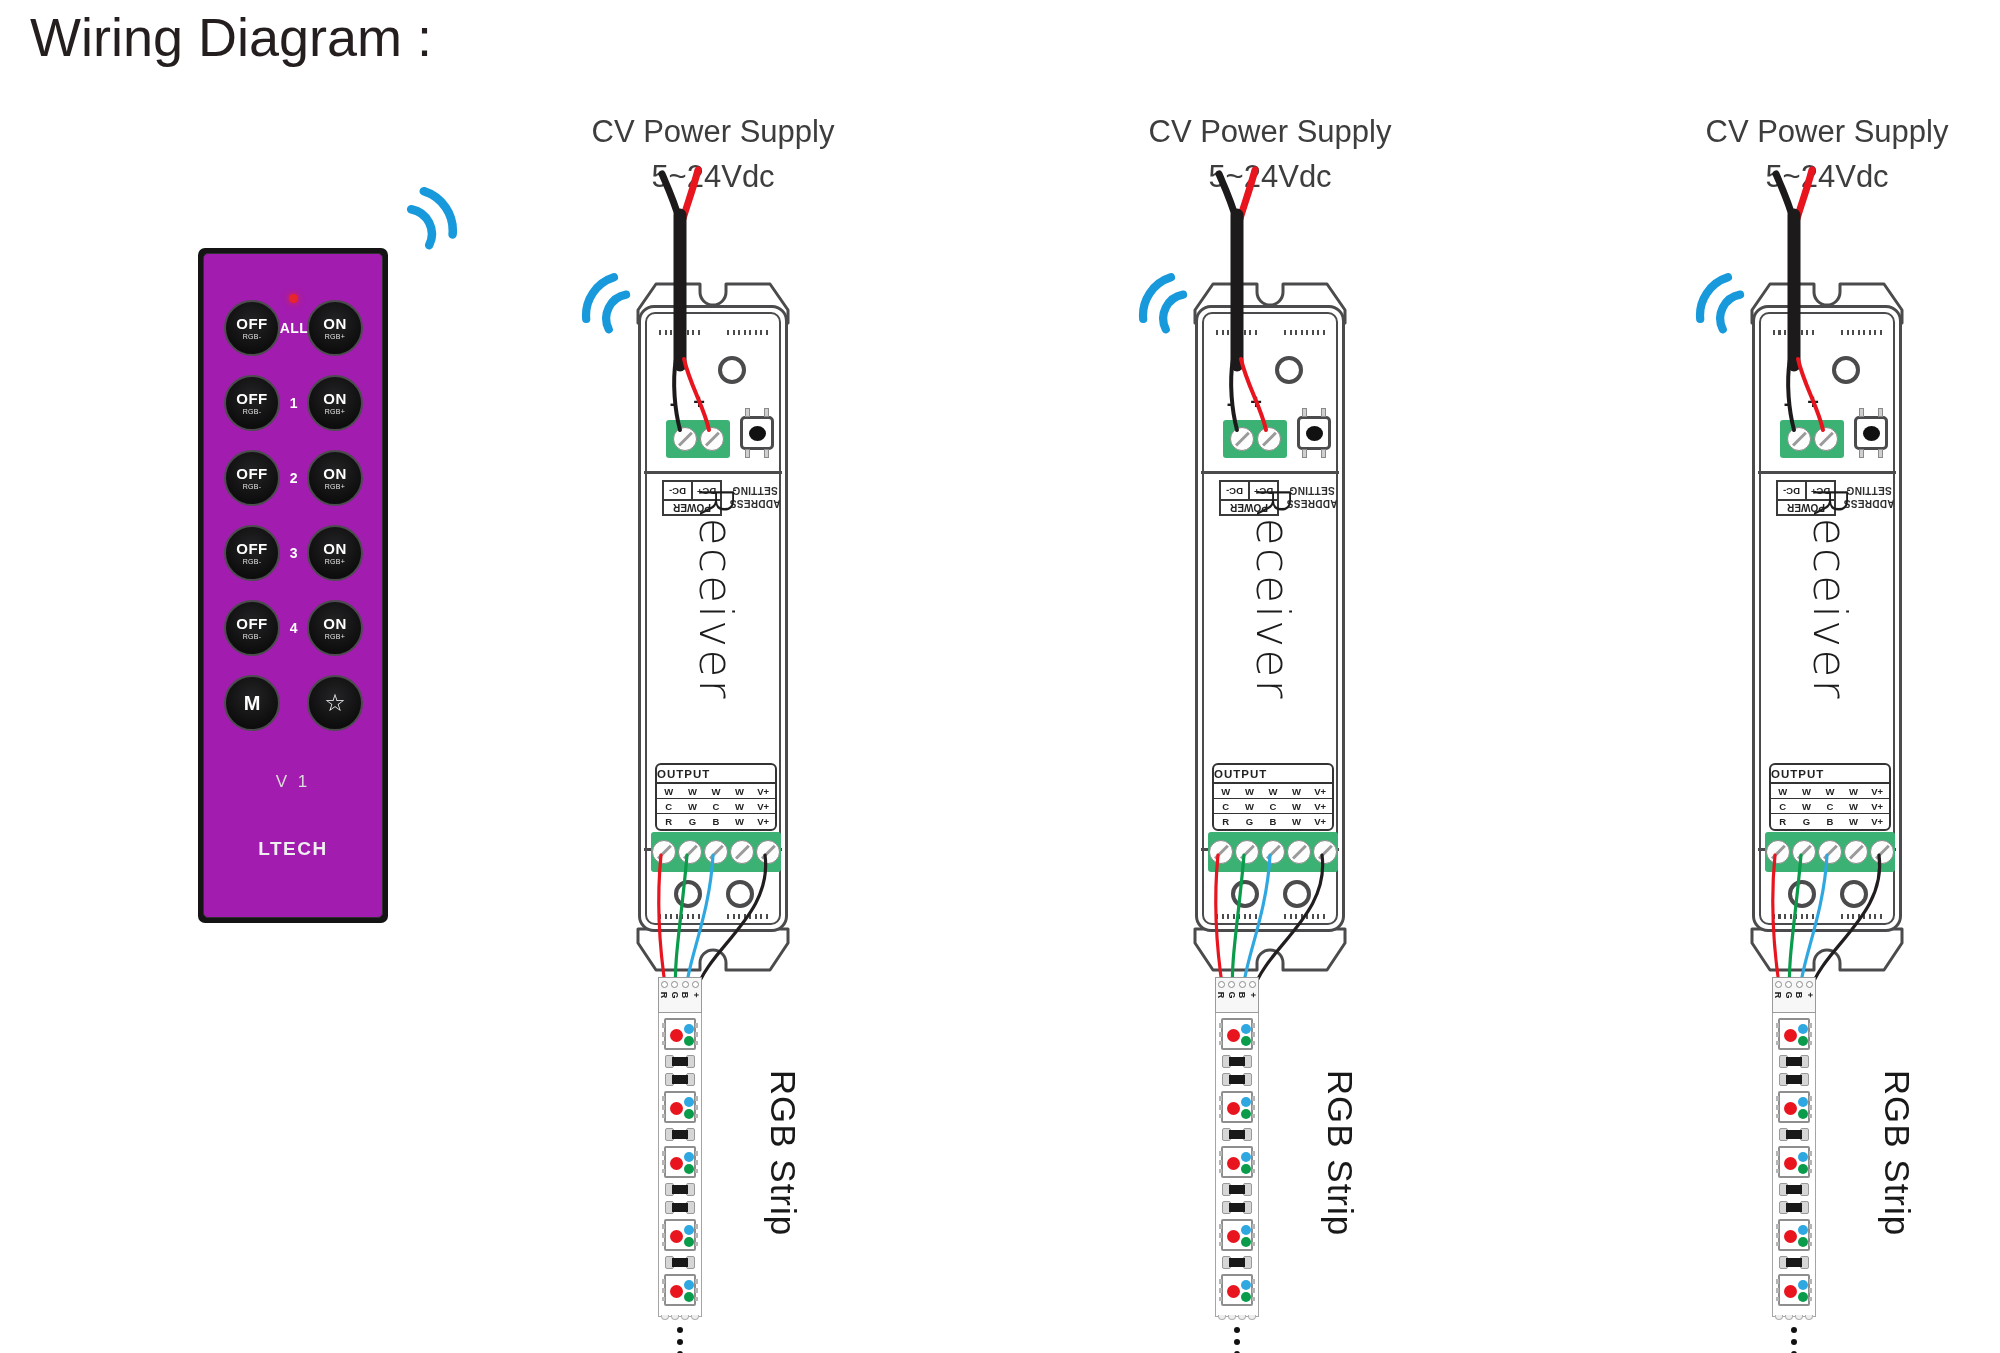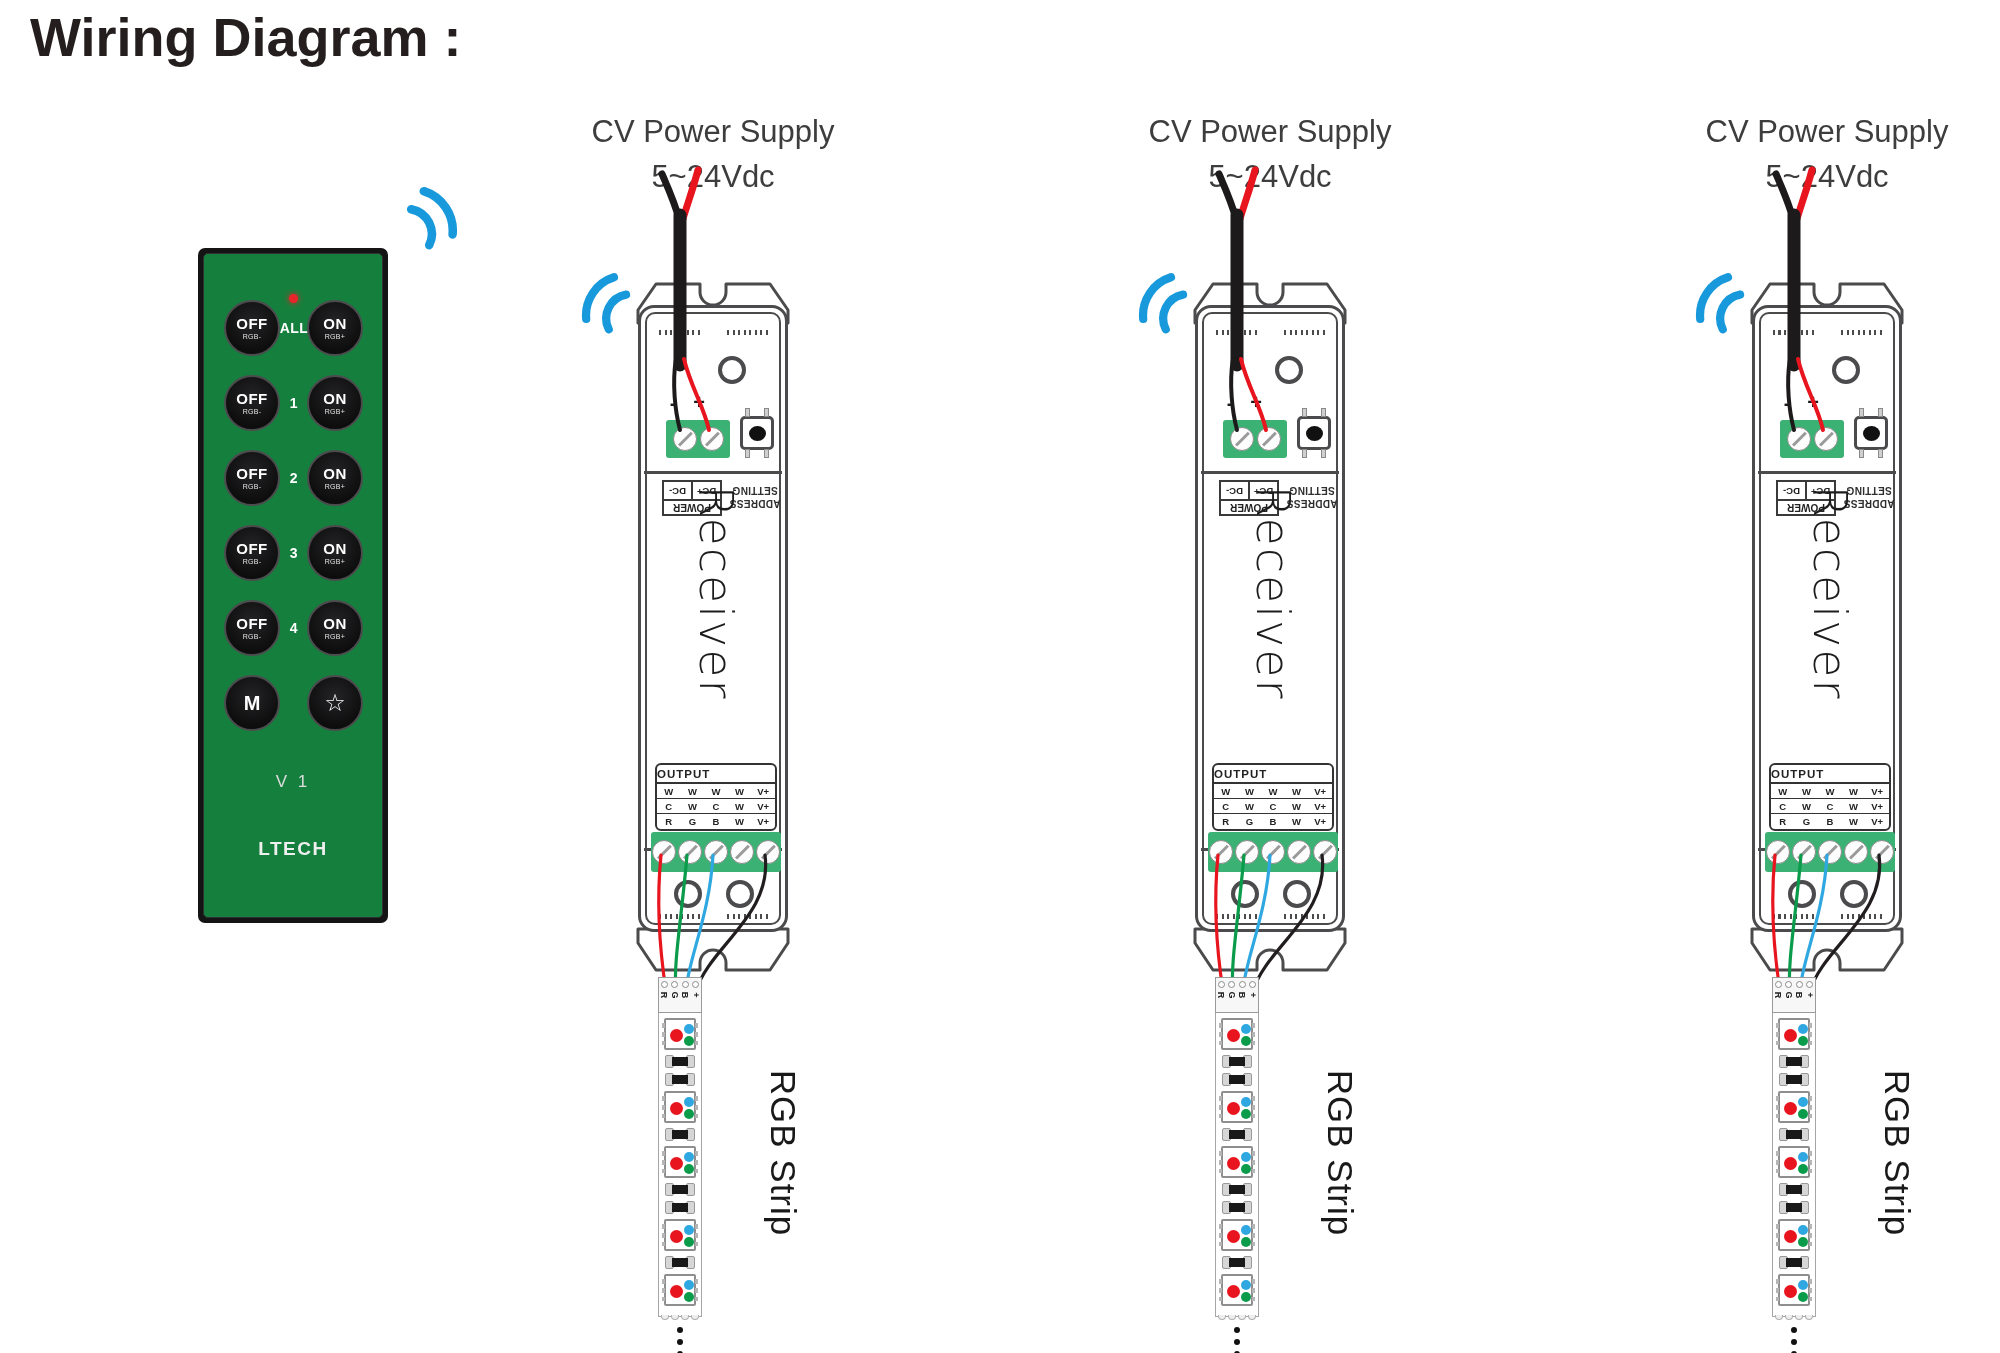--- a/index.html
+++ b/index.html
@@ -1,29 +1,29 @@
 <!DOCTYPE html>
 <html style="--wifi_blue: #1899dc; --terminal_green: #3bb273; --wire_red: #e8141e; --wire_green: #0a9b4b; --wire_blue: #2fa8e1; --wire_black: #221e1f; --outline: #4b4b4d; --indicator_red: #e8252b;"><head>
 <meta charset="utf-8">
 <style>
   * { margin:0; padding:0; box-sizing:border-box; }
   html,body { width:2000px; height:1353px; }
   body { position:relative; background:#fff; font-family:"Liberation Sans", sans-serif; overflow:hidden; }
   i { display:block; }
 
-  .page-title { position:absolute; left:30px; top:6px; font-size:54px; font-weight:bold; color:#241f1e; letter-spacing:0; }
+  .page-title { position:absolute; left:30px; top:6px; font-size:54px; font-weight:normal; color:#241f1e; letter-spacing:0; }
 
   
   .wifi { position:absolute; }
   .wifi path { fill:none; stroke:var(--wifi_blue); stroke-width:9.5; stroke-linecap:round; }
   .wifi.mirrored { transform:scaleX(-1); }
 
   
   .remote { position:absolute; left:198px; top:248px; width:190px; height:675px; background:#141415; border-radius:7px; padding:5px; }
-  .remote-face { position:relative; width:100%; height:100%; background:#15803d; border:1px solid #303032; border-radius:5px; }
+  .remote-face { position:relative; width:100%; height:100%; background:#a21caf; border:1px solid #303032; border-radius:5px; }
   .led-dot { position:absolute; left:85px; top:40px; width:9px; height:9px; border-radius:50%; background:var(--indicator_red); box-shadow:0 0 6px var(--indicator_red); }
   .r-row { position:absolute; left:0; width:100%; height:56px; }
   .btn { position:absolute; width:56px; height:56px; border:2.5px solid #4c4c4f; border-radius:50%;
          background:radial-gradient(circle at 50% 38%, #242426, #0d0d0e 72%);
          display:flex; flex-direction:column; align-items:center; justify-content:center; color:#fff; }
   .btn.off { left:20px; } .btn.on { left:103px; }
   .btn .main { font-size:15px; font-weight:bold; letter-spacing:.5px; line-height:15px; }
   .btn .sub  { font-size:7px; margin-top:2px; color:#e6e6e6; letter-spacing:.3px; }
   .btn .single { font-size:20px; font-weight:bold; }
   .btn .star { font-size:24px; font-weight:normal; font-family:"DejaVu Sans", sans-serif; line-height:24px; }

